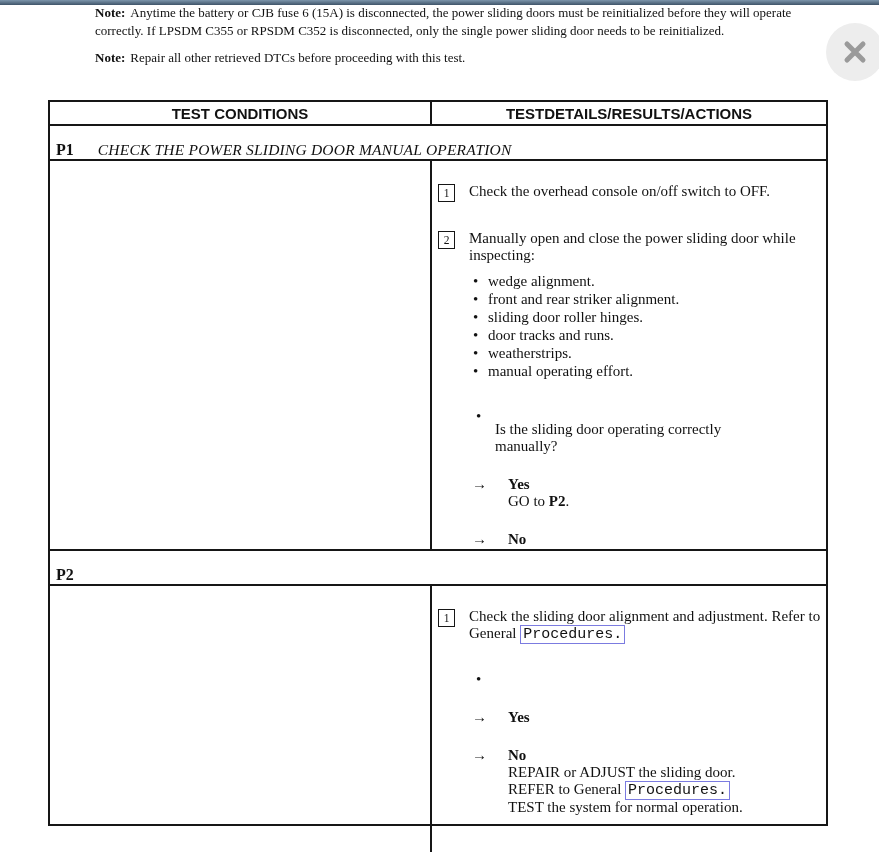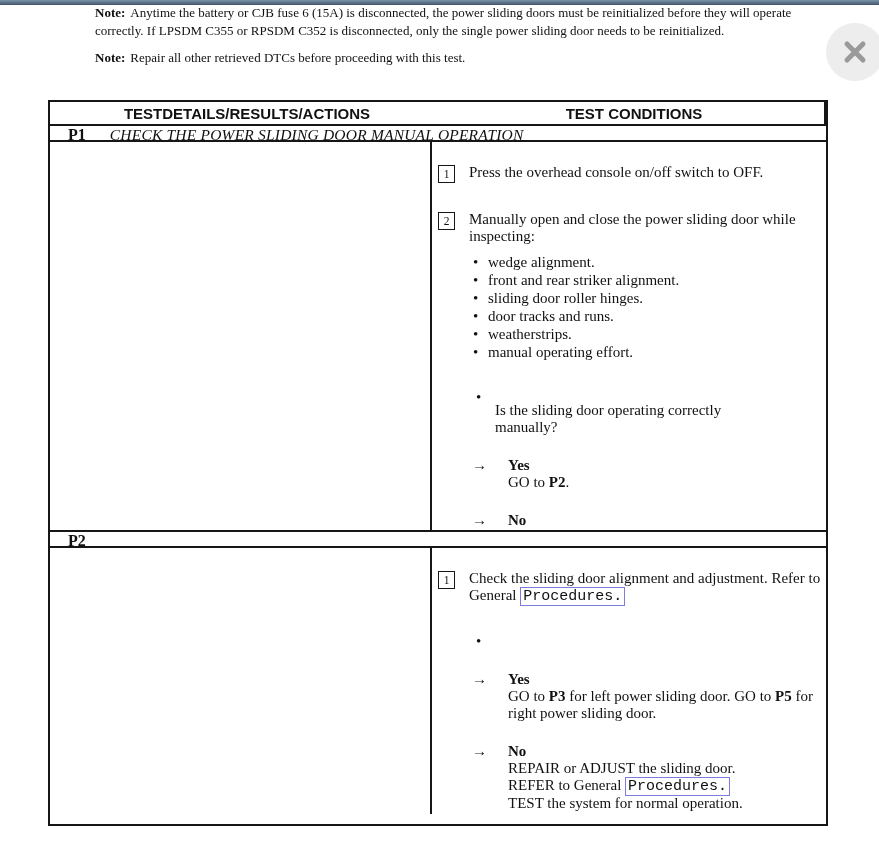--- a/index.html
+++ b/index.html
@@ -30,22 +30,22 @@
     display:flex;flex-direction:column;background:#fff;
   }
   .thead{
     display:flex;flex:none;height:24px;border-bottom:2px solid #161616;box-sizing:border-box;
     font-family:"Liberation Sans", sans-serif;font-weight:bold;font-size:15px;
   }
   .th{display:flex;align-items:center;justify-content:center;box-sizing:border-box;}
   .th-left{width:382px;border-right:2px solid #161616;}
   .th-right{flex:1;}
   .title-row{
-    flex:none;height:16px;border-bottom:2px solid #161616;box-sizing:border-box;
-    display:flex;align-items:flex-start;padding-left:18px;font-size:15.5px;overflow:hidden;
+    flex:none;height:35px;border-bottom:2px solid #161616;box-sizing:border-box;
+    display:flex;align-items:flex-end;padding-left:6px;font-size:15.5px;overflow:hidden;
   }
   .sec-id{font-weight:bold;margin-right:24px;font-size:16px;}
   .sec-title{letter-spacing:0.2px;font-style:italic;}
   .body-row{display:flex;flex:none;border-bottom:2px solid #161616;box-sizing:border-box;overflow:hidden;}
   .body-row:last-child{border-bottom:none;}
   .cell-left{width:382px;border-right:2px solid #161616;box-sizing:border-box;flex:none;}
   .cell-right{flex:1;padding:22px 6px 0 6px;box-sizing:border-box;font-size:15px;line-height:17px;}
   
   .step{display:flex;margin-bottom:28px;}
   .step-num{
@@ -83,34 +83,34 @@
 </div>
 
 <div class="hand-cursor">
   <svg width="26" height="28" viewBox="0 0 24 26">
     <path d="M9.3 3.3 C9.3 2.2 10.2 1.3 11.3 1.3 C12.4 1.3 13.3 2.2 13.3 3.3 L13.3 10.9 L14.4 11.1 C14.7 10.4 15.4 9.9 16.2 9.9 C17.1 9.9 17.8 10.4 18.1 11.2 C18.4 11 18.8 10.9 19.2 10.9 C20.3 10.9 21.2 11.8 21.2 12.9 L21.2 16.4 C21.2 17.9 20.8 19.3 20.1 20.6 L18.8 23 L10.8 23 L7 17.4 C6.4 16.5 5.6 15.4 5.1 14.8 C4.6 14.1 4.7 13.1 5.3 12.5 C6 11.8 7.1 11.8 7.8 12.5 L9.3 14 Z" fill="#ffffff" stroke="#555555" stroke-width="1.2" stroke-linejoin="round"></path>
   </svg>
 </div>
 
 <div class="tbl">
   <div class="thead">
+    <div class="th th-left">TEST CONDITIONS</div>
     <div class="th th-right">TESTDETAILS/RESULTS/ACTIONS</div>
-    <div class="th th-left">TEST CONDITIONS</div>
   </div>
 
 <div class="title-row">
       <span class="sec-id">P1</span>
       <span class="sec-title">CHECK THE POWER SLIDING DOOR MANUAL OPERATION</span>
     </div>
     <div class="body-row" style="height: 390px;">
       <div class="cell-left"></div>
       <div class="cell-right">
         <div class="step">
           <span class="step-num">1</span>
-          <div class="step-text"><span>Press the overhead console on/off switch to OFF.</span></div>
+          <div class="step-text"><span>Check the overhead console on/off switch to OFF.</span></div>
         </div>
         <div class="step">
           <span class="step-num">2</span>
           <div class="step-text"><span>Manually open and close the power sliding door while inspecting:</span><div class="bullets">
               <div class="bullet-item">
                 <span class="dot">•</span>
                 <span>wedge alignment.</span>
               </div>
               <div class="bullet-item">
                 <span class="dot">•</span>
@@ -164,21 +164,20 @@
           <span class="step-num">1</span>
           <div class="step-text"><span>Check the sliding door alignment and adjustment. Refer to General </span><span class="linkbox">Procedures.</span></div>
         </div>
         <div class="question">
           <span class="q-dot">•</span>
         </div>
         <div class="answer">
           <span class="arrow">→</span>
           <div class="answer-body">
             <div class="answer-label b">Yes</div>
-            <div class="answer-line"><span>GO to </span><span class="b">P3</span><span> for left power sliding door. GO to </span><span class="b">P5</span><span> for right power sliding door.</span></div>
           </div>
         </div>
         <div class="answer">
           <span class="arrow">→</span>
           <div class="answer-body">
             <div class="answer-label b">No</div>
             <div class="answer-line"><span>REPAIR or ADJUST the sliding door.</span></div>
             <div class="answer-line"><span>REFER to General </span><span class="linkbox">Procedures.</span></div>
             <div class="answer-line"><span>TEST the system for normal operation.</span></div>
           </div>

